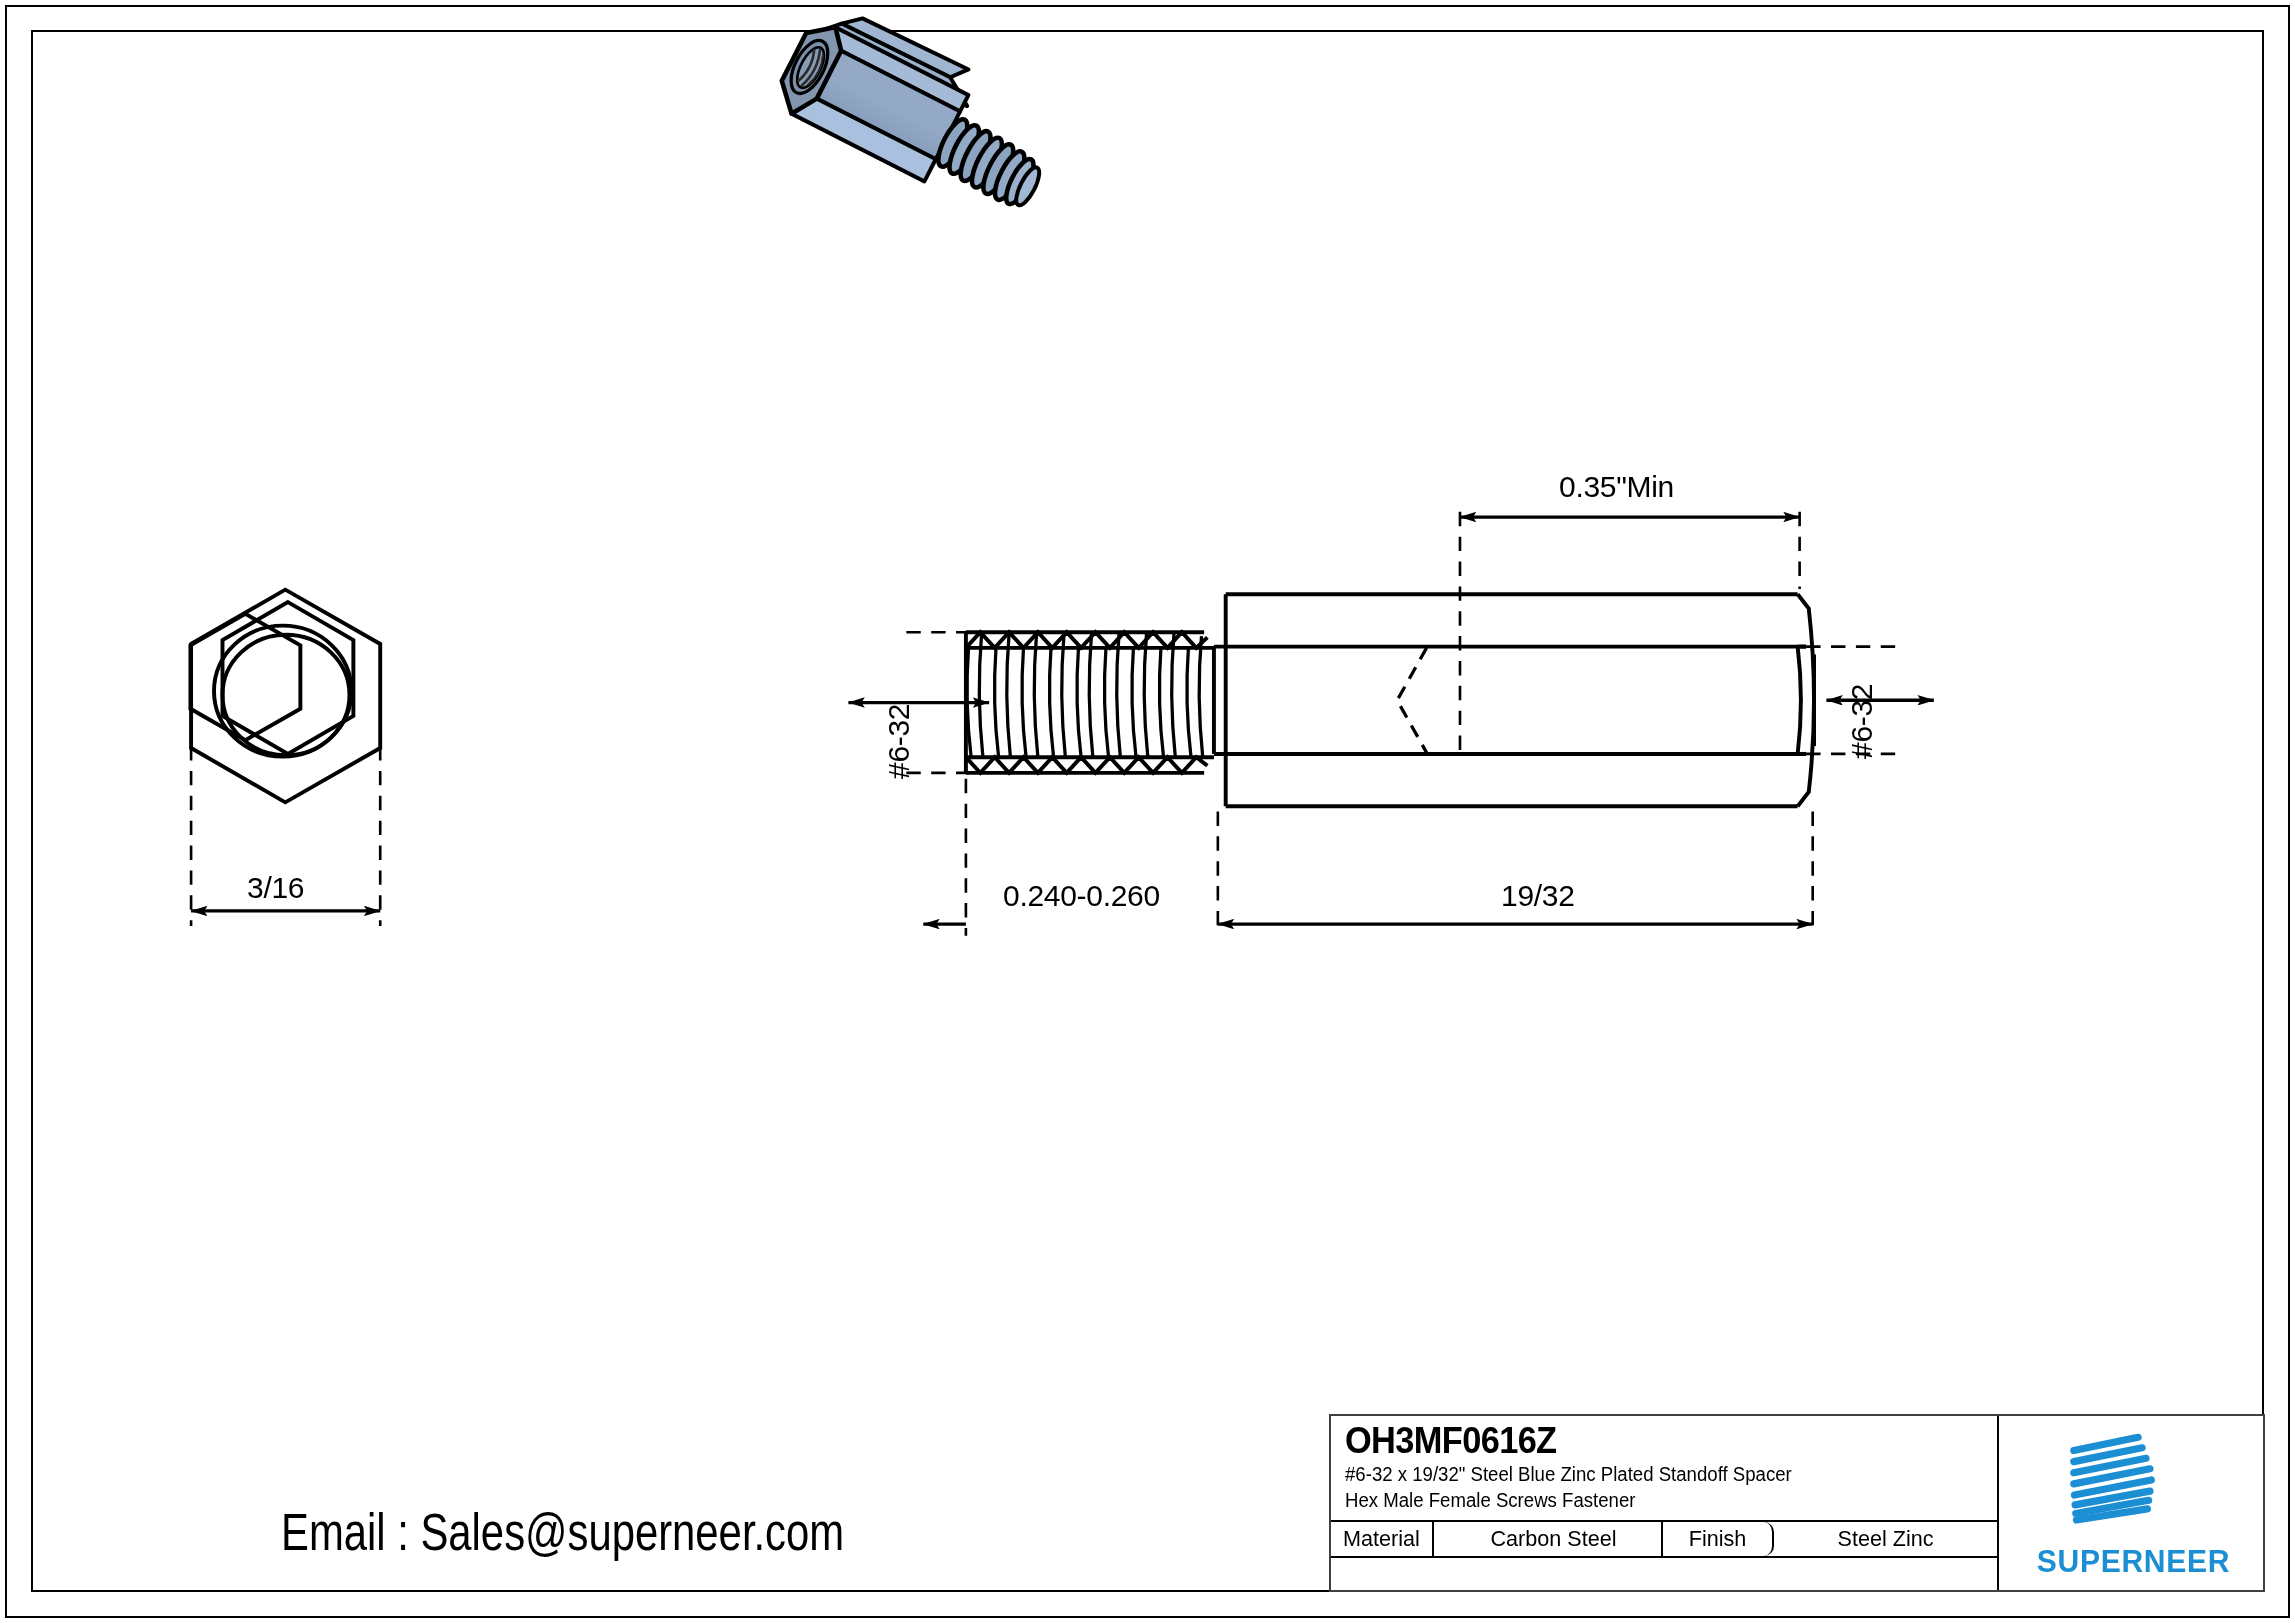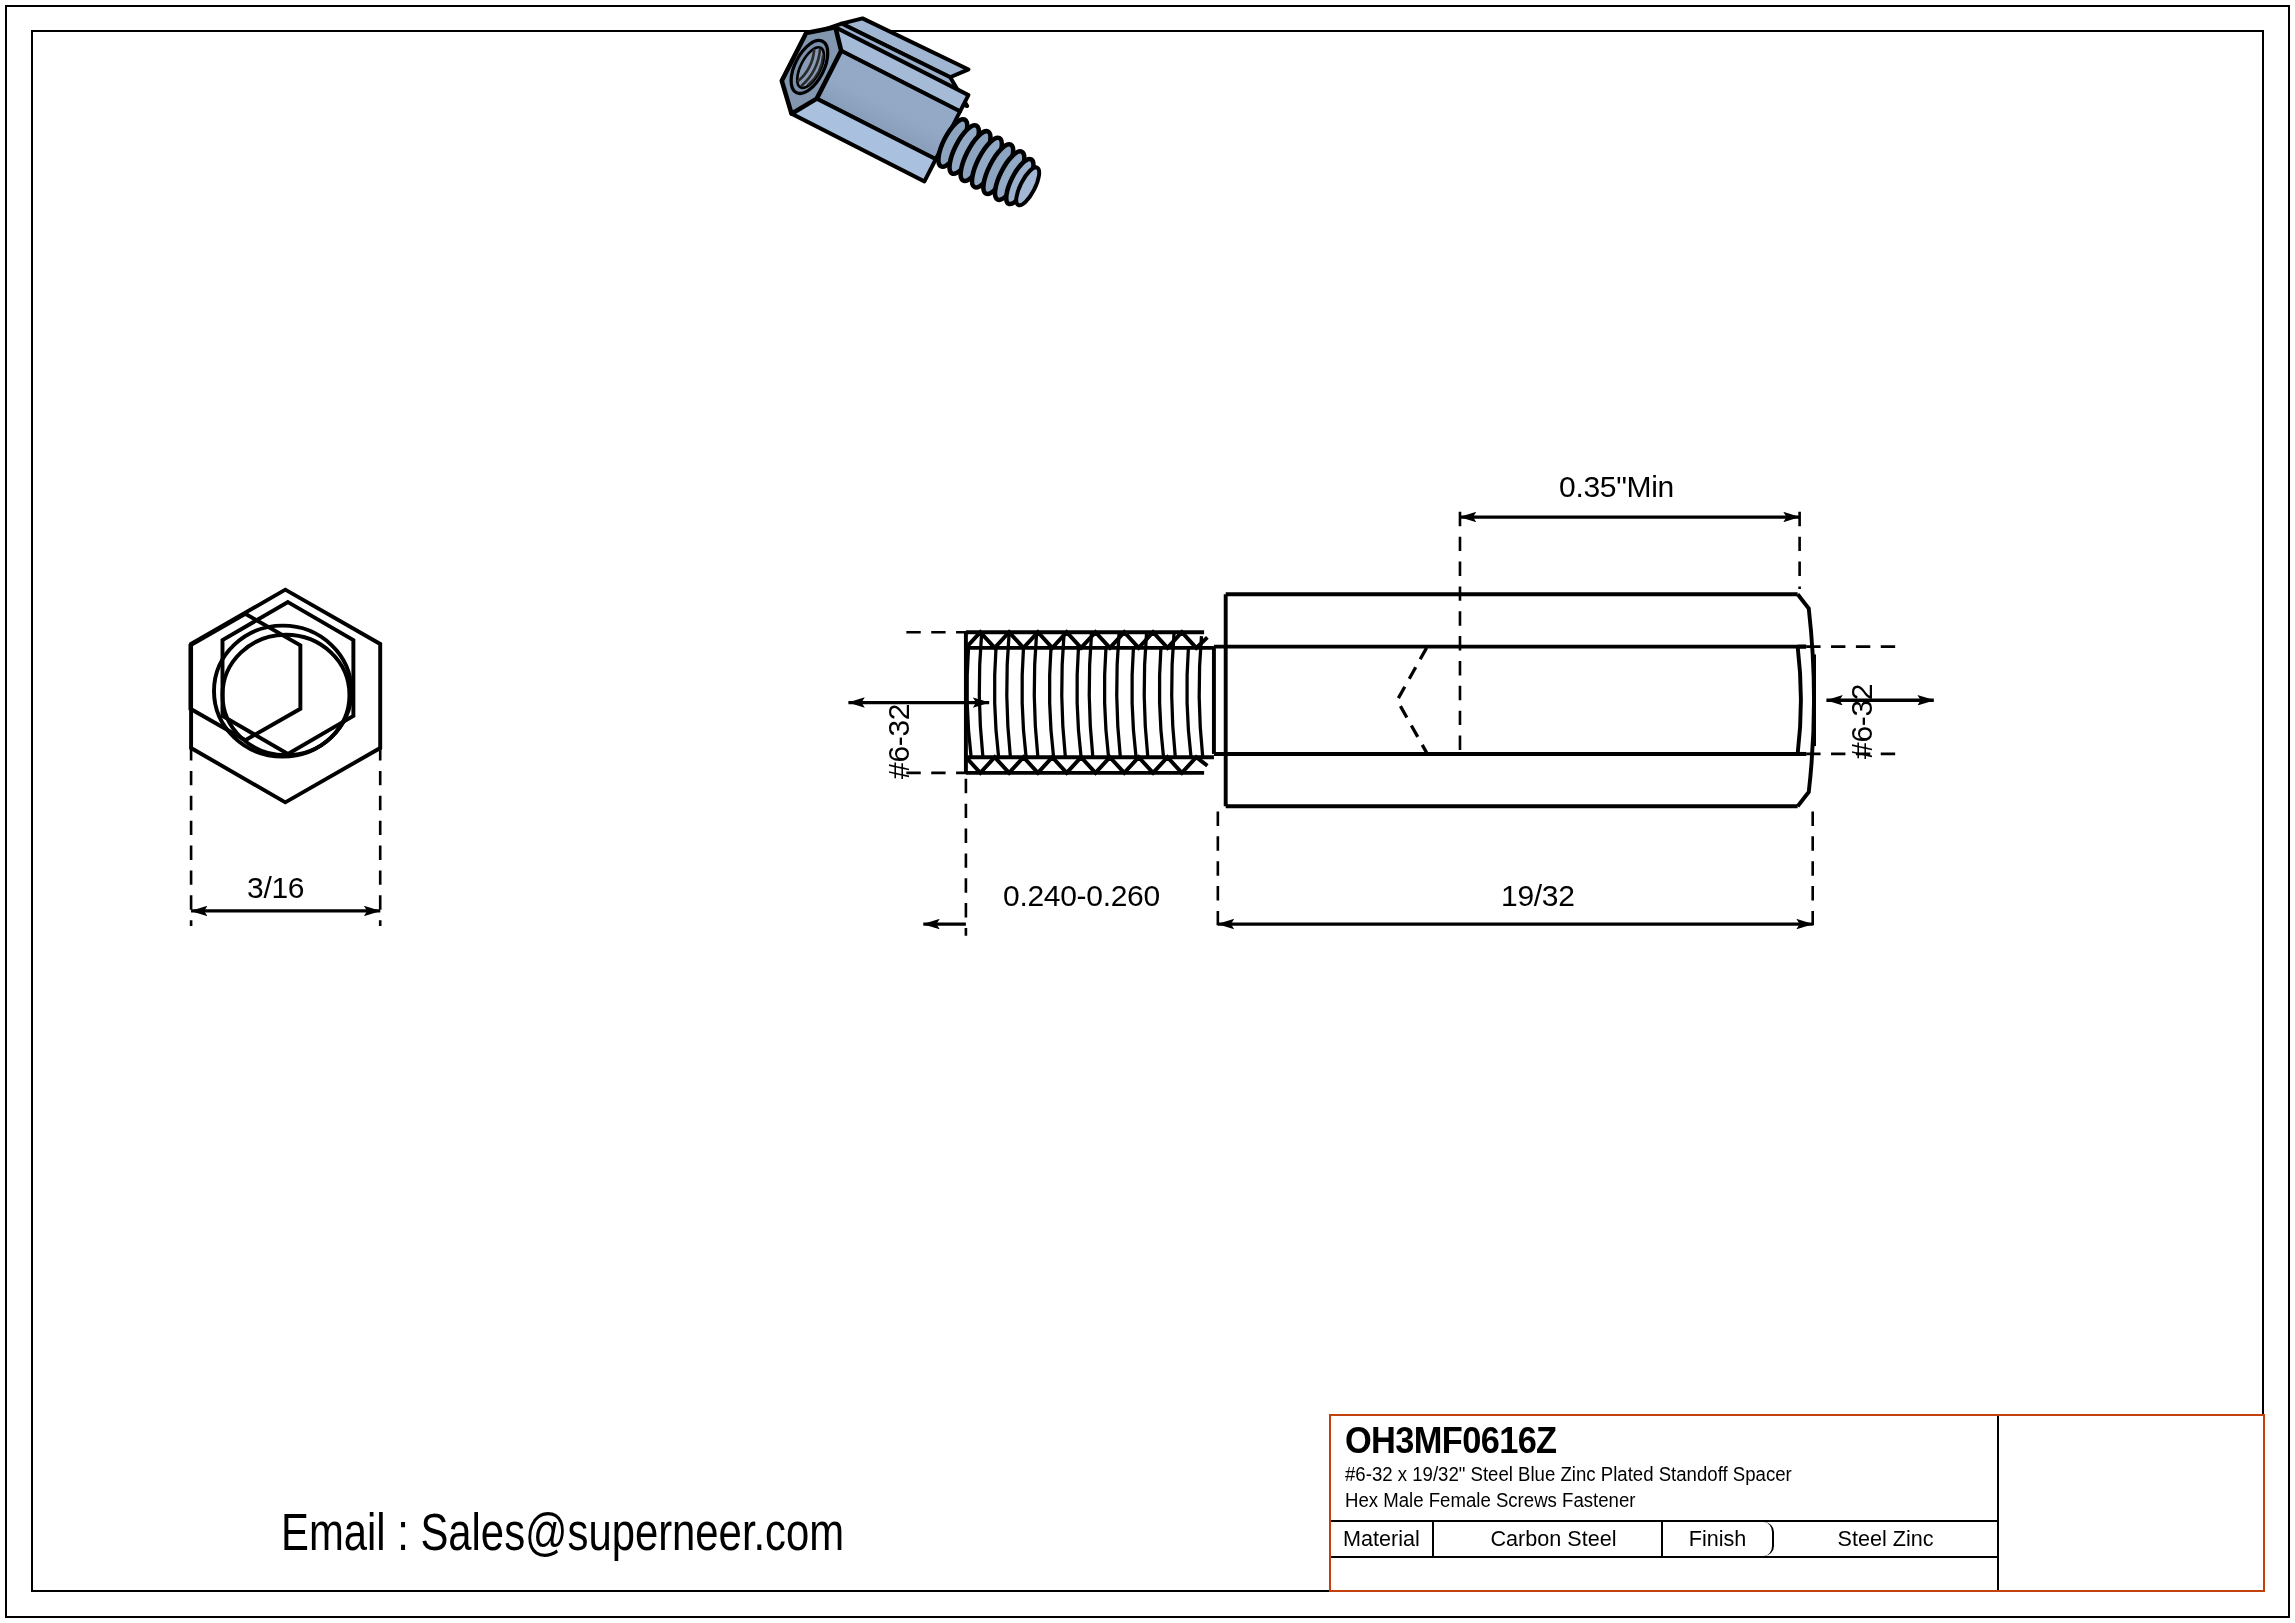--- a/index.html
+++ b/index.html
@@ -17,21 +17,21 @@
            font-family:"Liberation Sans",sans-serif;color:#000;}
   .dimtext.vert{transform-origin:left top;transform:rotate(-90deg);}
 
   
   .email{position:absolute;left:281px;top:1503px;font-size:51px;white-space:nowrap;
          font-family:"Liberation Sans",sans-serif;color:#000;
          transform:scaleX(0.82);transform-origin:left top;}
 
   
   .titleblock{position:absolute;left:1329px;top:1414px;width:936px;height:178px;
-              border:2px solid #c2410c;box-sizing:border-box;background:#fff;
+              border:2px solid #404040;box-sizing:border-box;background:#fff;
               display:flex;}
   .tb-left{width:668px;height:100%;box-sizing:border-box;border-right:2px solid #000;
            display:flex;flex-direction:column;}
   .tb-desc{height:106px;box-sizing:border-box;border-bottom:2px solid #000;
            padding:3.9px 0 0 14.4px;}
   .tb-partno{font-size:37px;font-weight:bold;line-height:41px;letter-spacing:-0.7px;
              transform:scaleX(0.93);transform-origin:left top;}
   .tb-descline{font-size:20px;line-height:26px;transform:scaleX(0.93);
                transform-origin:left top;white-space:nowrap;}
   .tb-row{display:flex;height:36px;box-sizing:border-box;border-bottom:2px solid #000;}
@@ -267,14 +267,29 @@
 
     <div class="tb-row">
       <div class="tb-cell c-lbl">Material</div>
       <div class="tb-cell c-val">Carbon Steel</div>
       <div class="tb-cell c-lbl2">Finish</div>
       <div class="tb-cell c-val2 nb">Steel Zinc</div>
     </div>
 
   </div>
 
+  <div class="tb-logo">
+    <svg class="logo-mark" viewBox="0 0 160 140" xmlns="http://www.w3.org/2000/svg">
+      <g stroke="#1b8ed4" stroke-width="11" stroke-linecap="round">
+        <line x1="18" y1="28" x2="116" y2="8"></line>
+        <line x1="18" y1="45" x2="122" y2="24"></line>
+        <line x1="18" y1="62" x2="128" y2="40"></line>
+        <line x1="18" y1="79" x2="134" y2="56"></line>
+        <line x1="19" y1="96" x2="136" y2="73"></line>
+        <line x1="20" y1="111" x2="134" y2="90"></line>
+        <line x1="21" y1="124" x2="132" y2="104"></line>
+        <line x1="22" y1="134" x2="130" y2="117"></line>
+      </g>
+    </svg>
+    <div class="logo-word">SUPERNEER</div>
+  </div>
 </div>
 
 
 </body></html>

